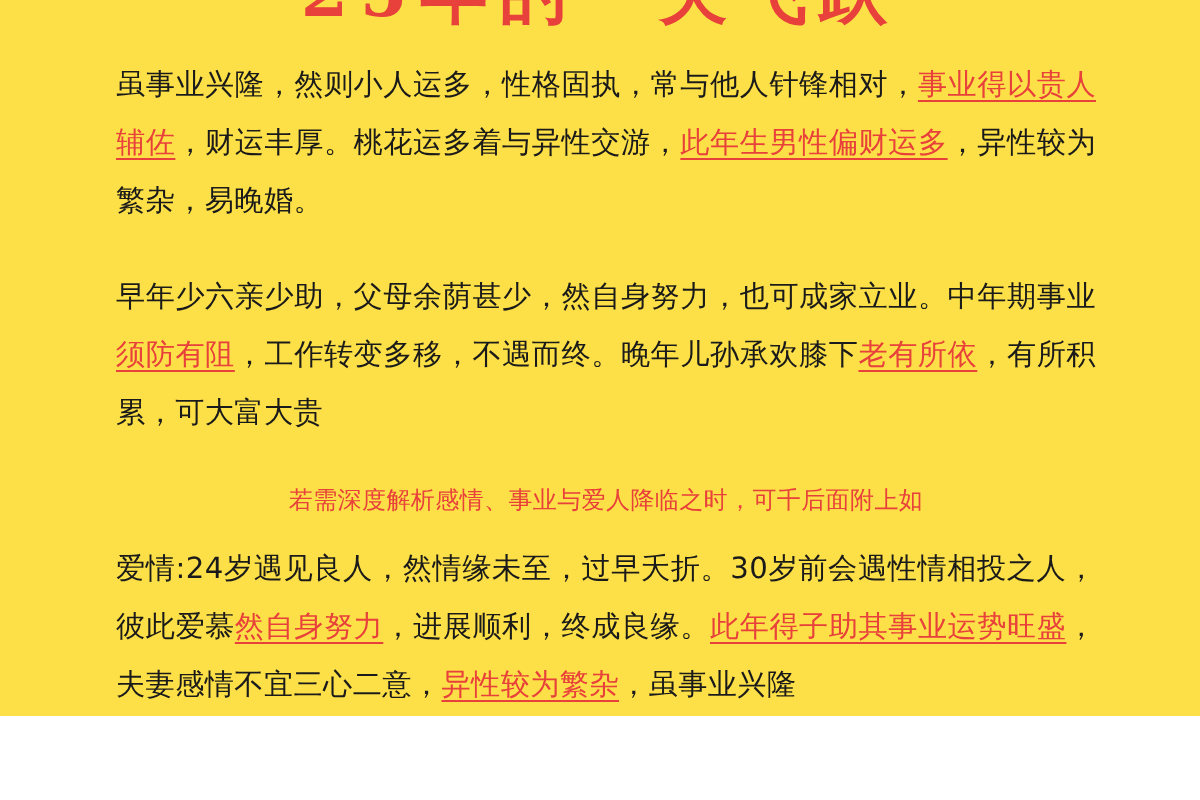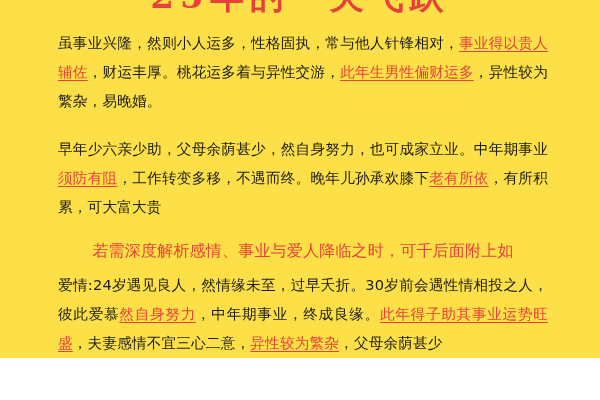--- a/index.html
+++ b/index.html
@@ -58,21 +58,21 @@
     text-decoration: underline;
     text-underline-offset: 3px;
   }
   .center {
     text-align: center;
     display: block;
   }
   .note {
     color: #e8403a;
     text-align: center;
-    font-size: 16px;
+    font-size: 12px;
     line-height: 27px;
     margin: 2px 0 6px 0;
   }
 </style>
 </head>
 <body>
 
 <div class="page">
 
   <div class="title">25年的一关飞跃</div>
@@ -85,21 +85,21 @@
 
     <p class="tight">
       <span>早年少六亲少助，父母余荫甚少，然自身努力，也可成家立业。中年期事业</span><span class="red-u">须防有阻</span><span>，工作转变多移，不遇而终。晚年儿孙承欢膝下</span><span class="red-u">老有所依</span><span>，有所积累，可大富大贵</span>
     </p>
 
     <div class="note">
       <span class="center">若需深度解析感情、事业与爱人降临之时，可千后面附上如</span>
     </div>
 
     <p>
-      <span>爱情:24岁遇见良人，然情缘未至，过早夭折。30岁前会遇性情相投之人，彼此爱慕</span><span class="red-u">然自身努力</span><span>，中年期事业，终成良缘。</span><span class="red-u">此年得子助其事业运势旺盛</span><span>，夫妻感情不宜三心二意，</span><span class="red-u">异性较为繁杂</span><span>，父母余荫甚少</span>
+      <span>爱情:24岁遇见良人，然情缘未至，过早夭折。30岁前会遇性情相投之人，彼此爱慕</span><span class="red-u">然自身努力</span><span>，进展顺利，终成良缘。</span><span class="red-u">此年得子助其事业运势旺盛</span><span>，夫妻感情不宜三心二意，</span><span class="red-u">异性较为繁杂</span><span>，虽事业兴隆</span>
     </p>
 
     <p class="tight">
       <span>事业:出生者早年求学多有烦扰，年少事业平平，怀才不遇，难取进</span>
     </p>
 
   </div>
 </div>
 
 </body></html>

